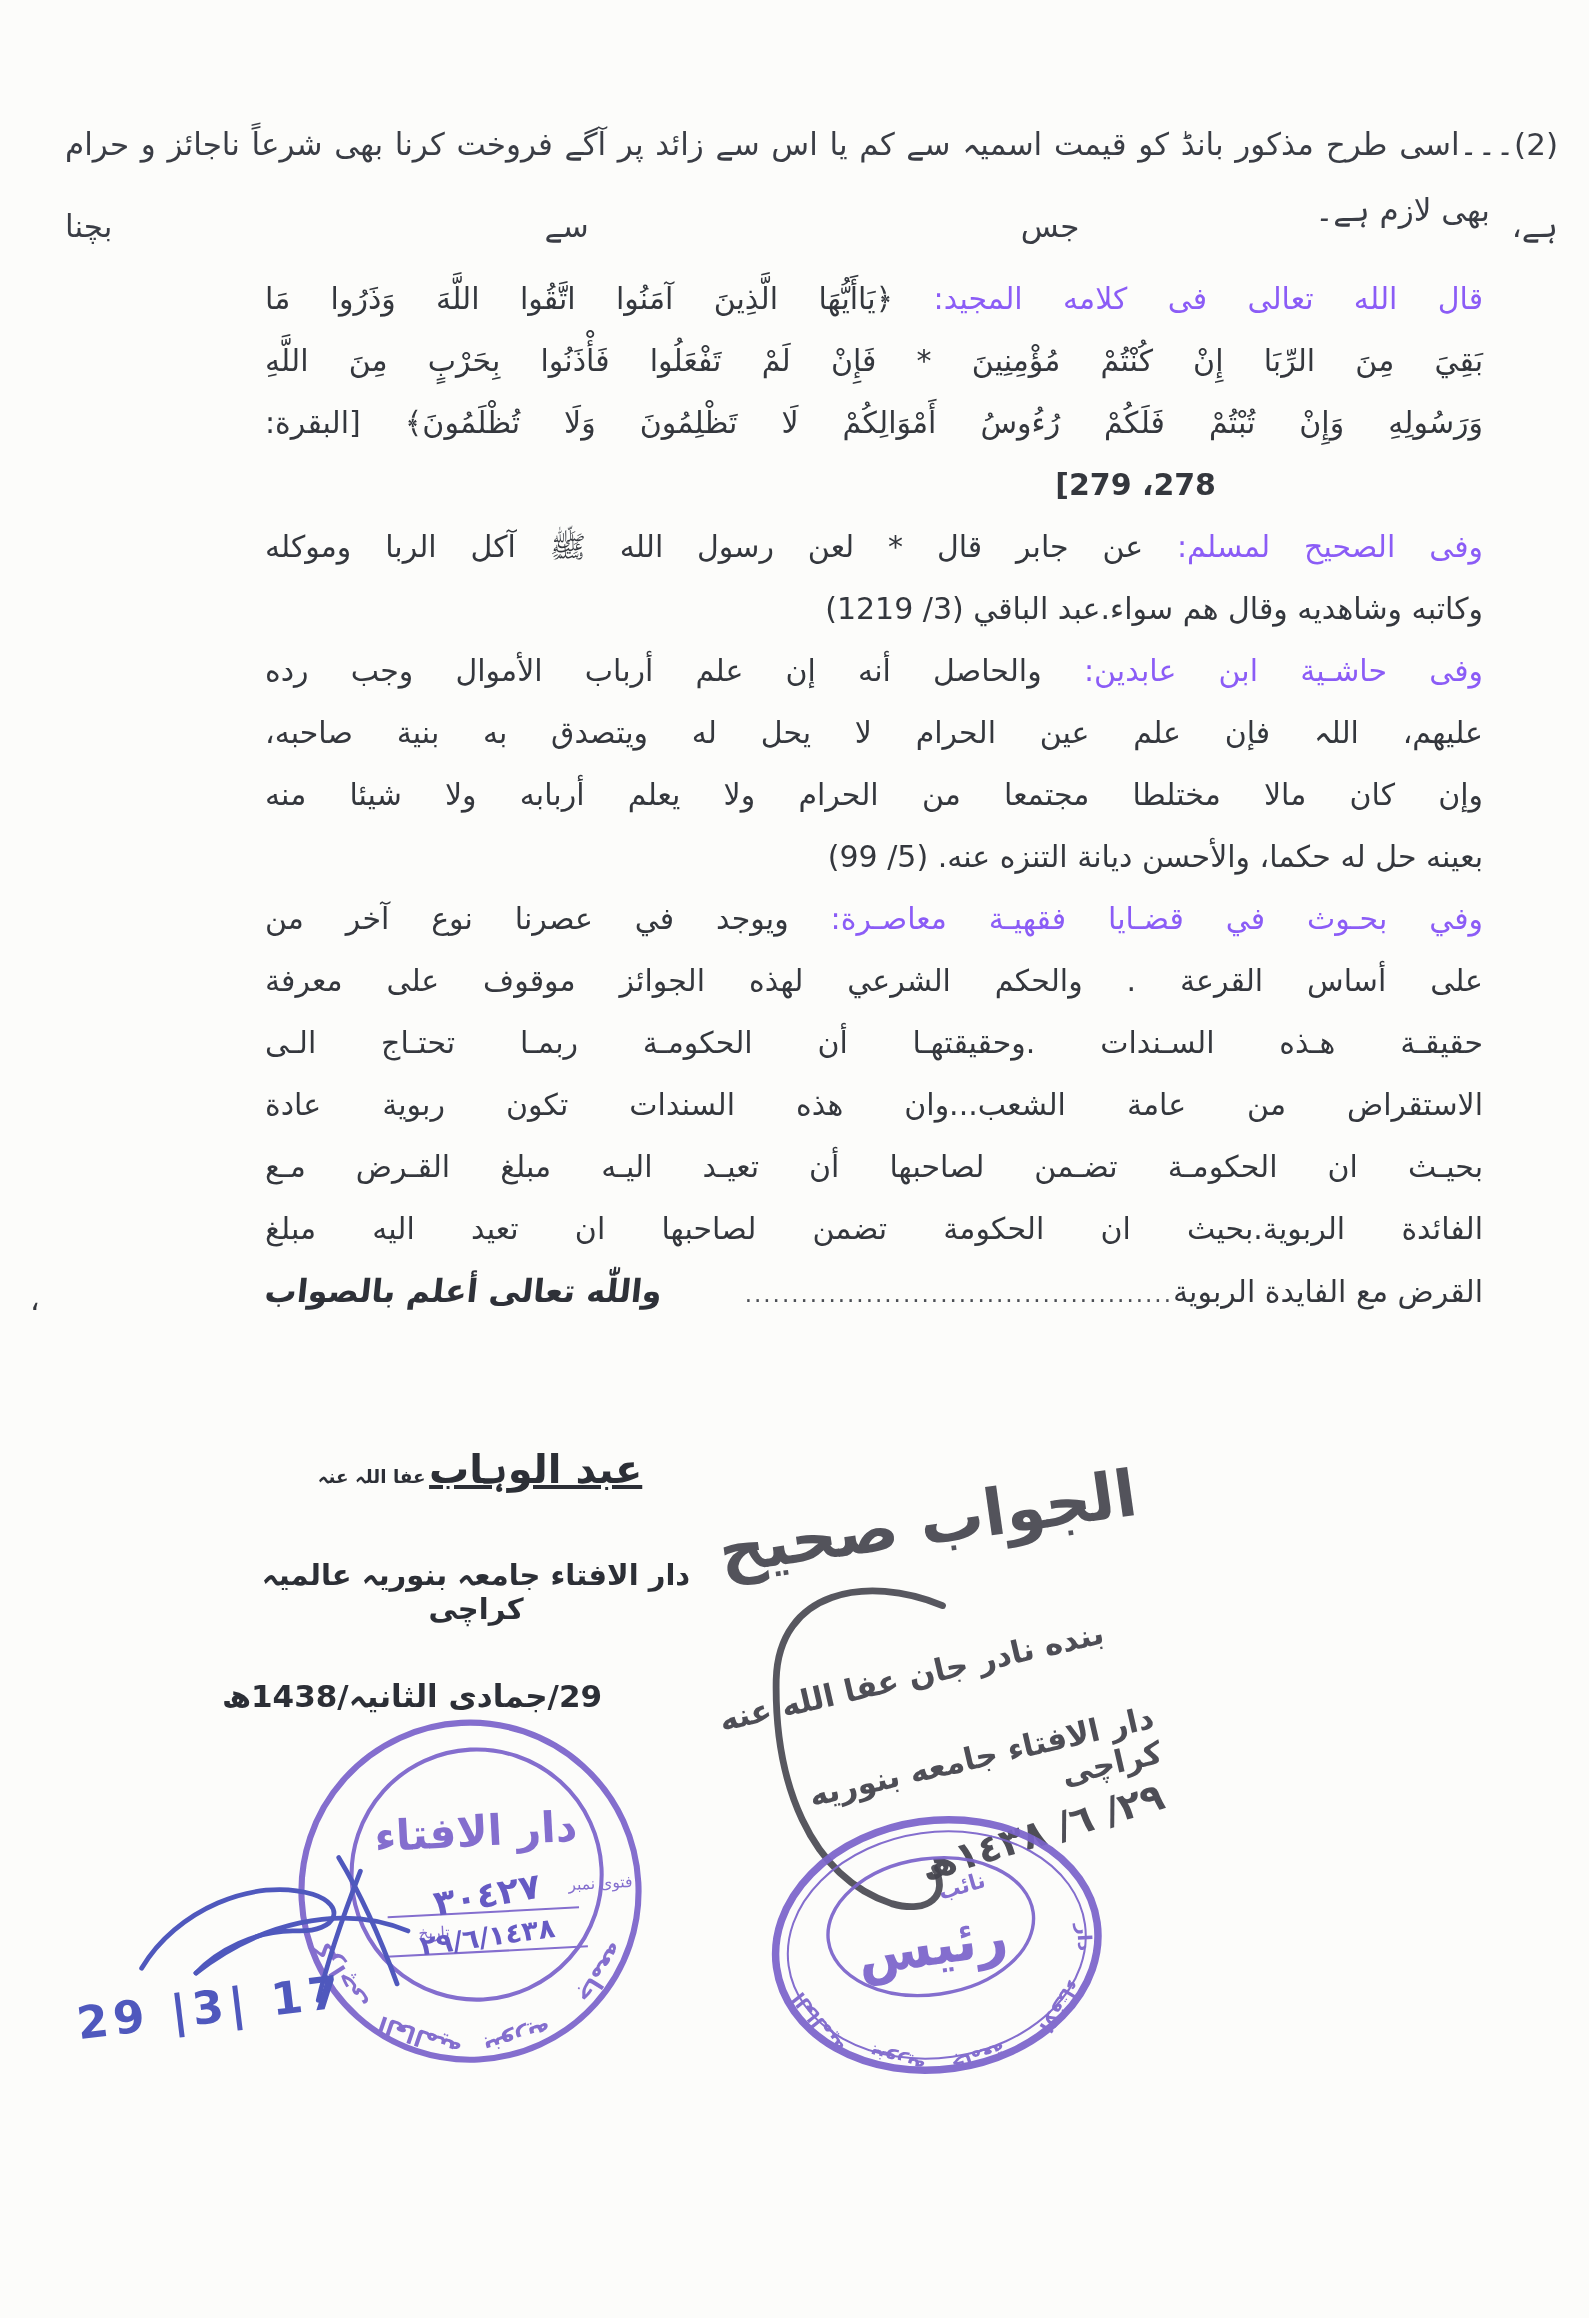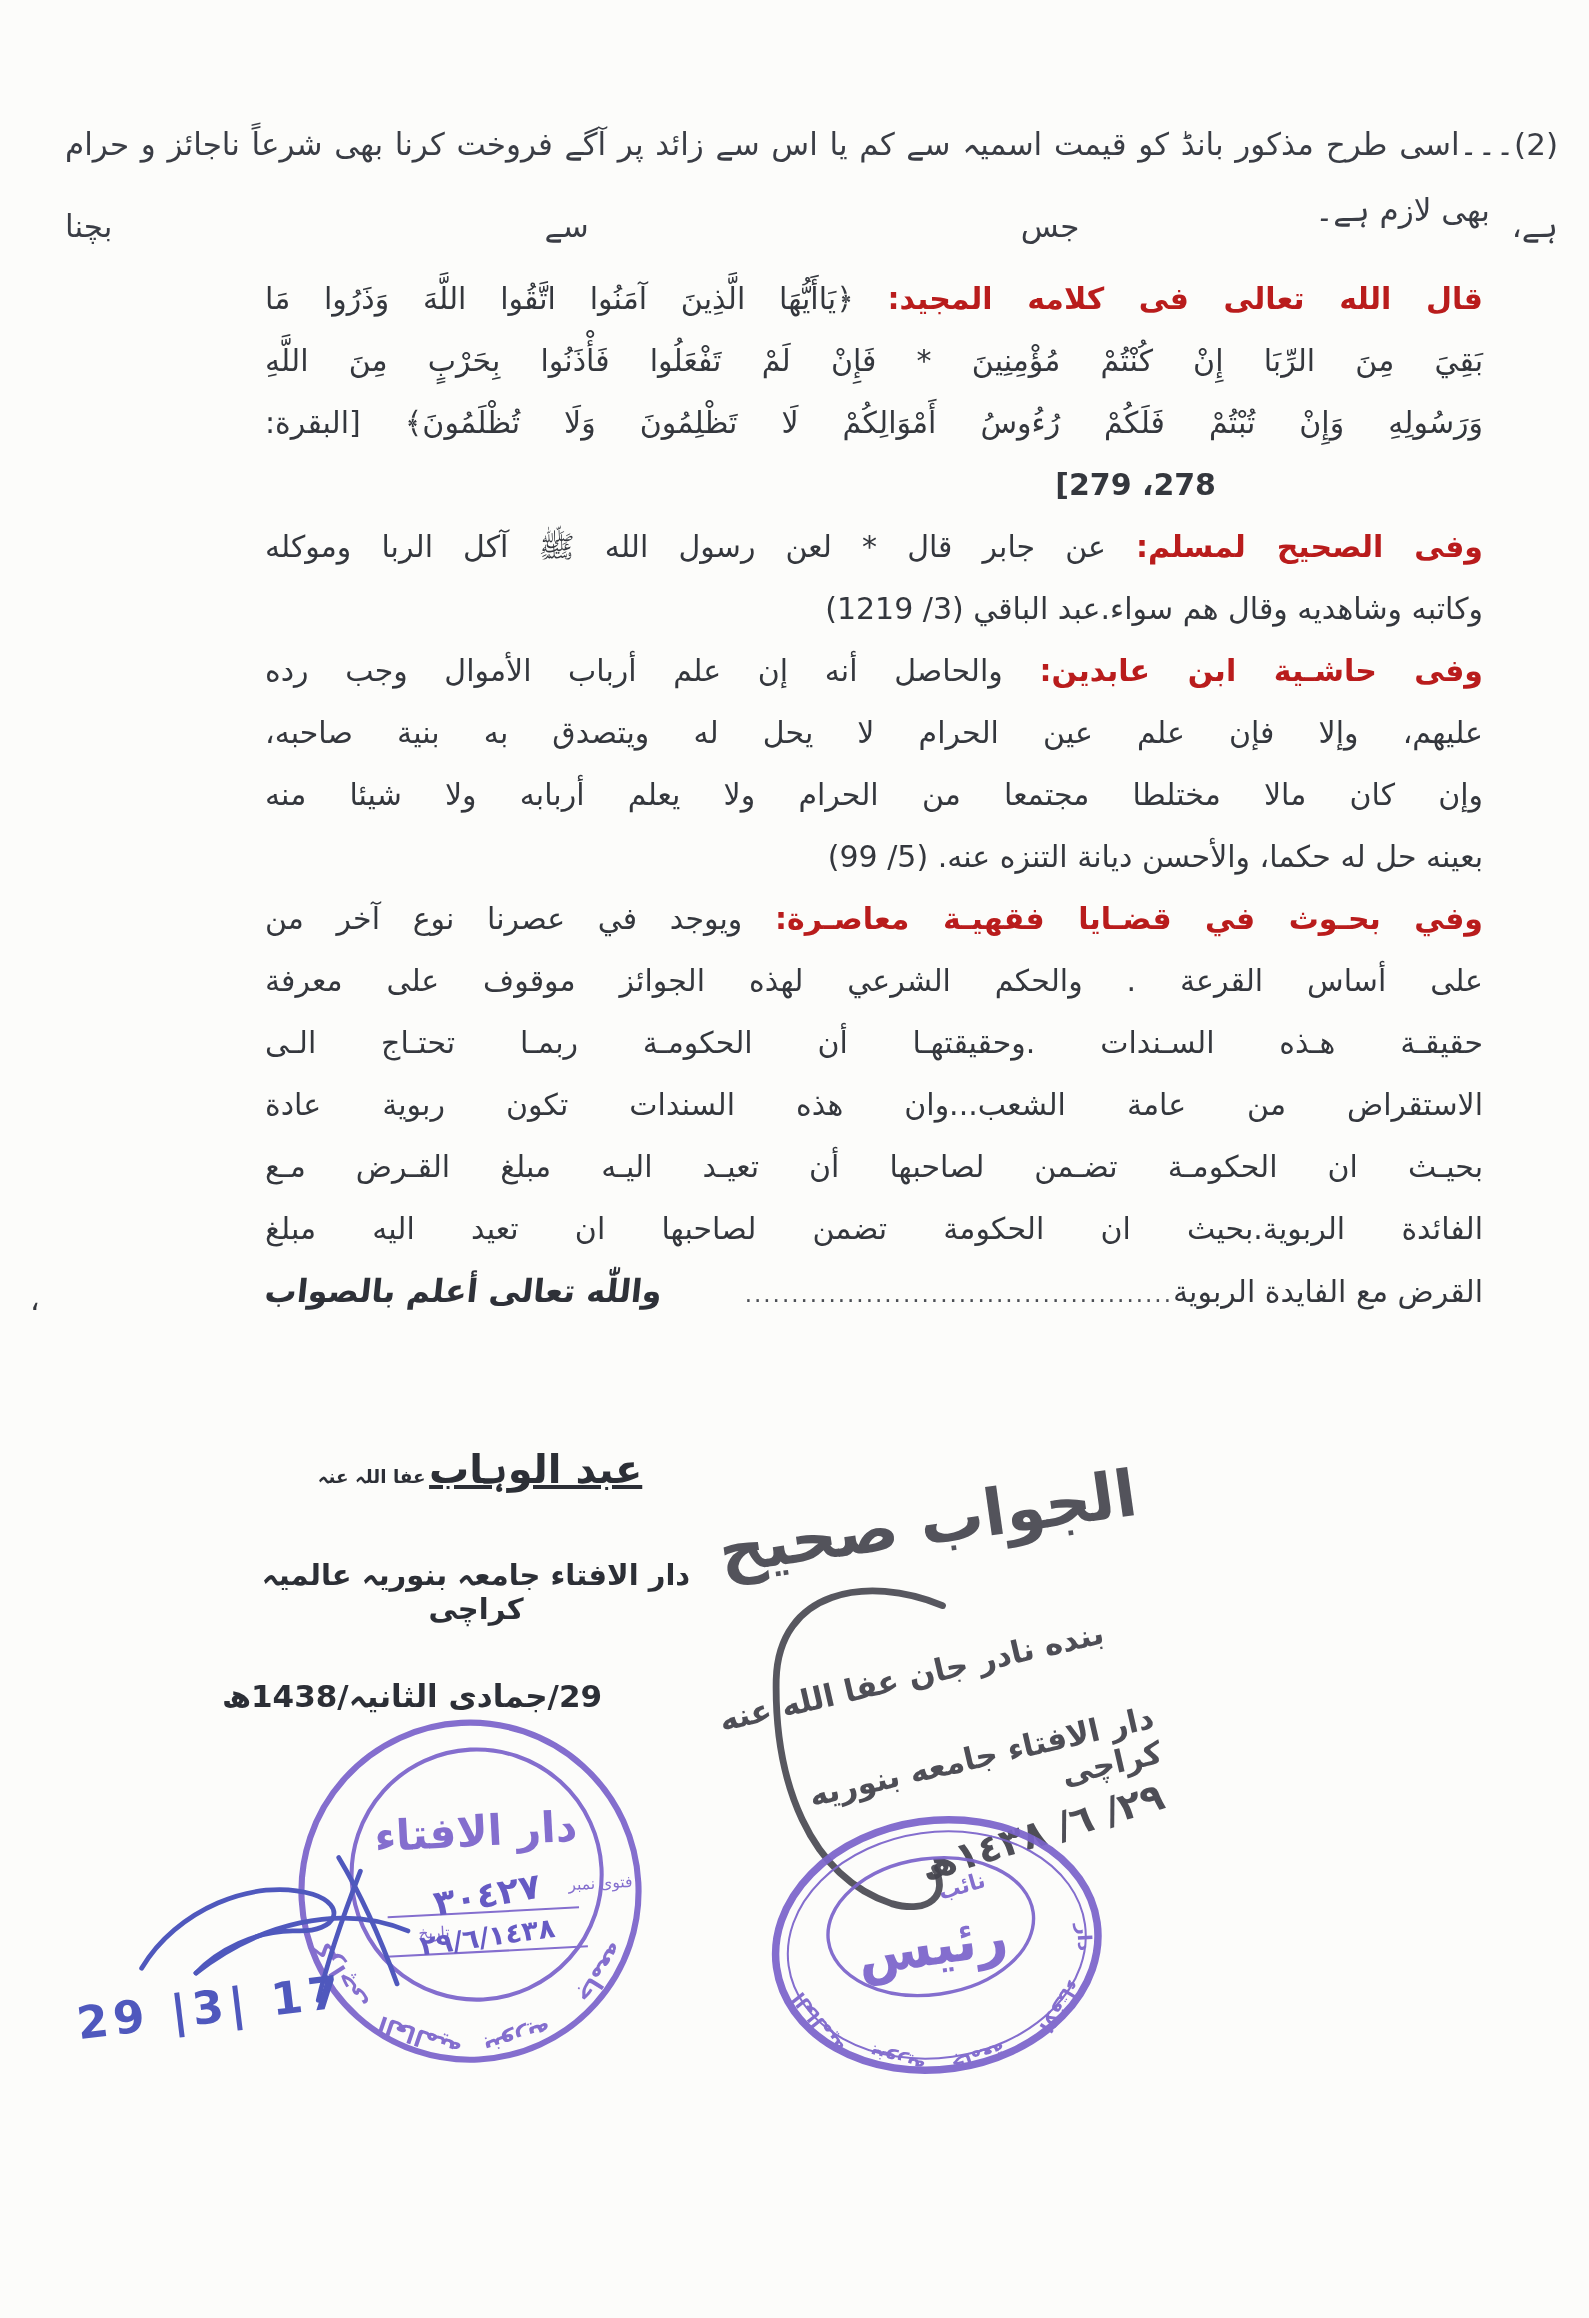--- a/index.html
+++ b/index.html
@@ -18,21 +18,21 @@
     position:absolute;top:192px;right:99px;
     direction:rtl;font-size:31px;color:#3a3d45;
   }
   
   .body{position:absolute;top:268px;left:265px;width:1218px;}
   .bl{
     height:62px;line-height:62px;direction:rtl;font-size:30px;
     text-align:justify;text-align-last:justify;white-space:nowrap;
     color:#34373d;
   }
-  .bl .lead{font-weight:700;color:#b91c1c;}
+  .bl .lead{font-weight:400;color:#8b5cf6;}
   .bl.last{text-align:right;text-align-last:right;}
   .bl.num{text-align:right;text-align-last:right;padding-right:267px;font-weight:bold;}
   .bl.l18{display:flex;align-items:baseline;text-align:right;text-align-last:right;}
   .l18 .typed{flex:0 0 auto;}
   .l18 .dots{flex:1 1 auto;overflow:hidden;white-space:nowrap;letter-spacing:2px;color:#4c4f55;font-size:23px;}
   .l18 .dua{flex:0 0 auto;font-weight:700;font-size:32px;color:#2e3138;transform:skewX(-6deg);}
   
   .sig1{position:absolute;top:1446px;left:303px;width:354px;text-align:center;direction:rtl;color:#2c2f36;}
   .sig1 .nm{font-size:40px;font-weight:700;text-decoration:underline;}
   .sig1 .hon{font-size:18.4px;font-weight:700;}
@@ -72,21 +72,21 @@
   <div class="hdr2">بھی لازم ہے۔</div>
 
   <div class="body">
     <div class="bl"><b class="lead">قال الله تعالى فى كلامه المجيد:</b> <span>﴿يَاأَيُّهَا الَّذِينَ آمَنُوا اتَّقُوا اللَّهَ وَذَرُوا مَا</span></div>
     <div class="bl"><span>بَقِيَ مِنَ الرِّبَا إِنْ كُنْتُمْ مُؤْمِنِينَ * فَإِنْ لَمْ تَفْعَلُوا فَأْذَنُوا بِحَرْبٍ مِنَ اللَّهِ</span></div>
     <div class="bl"><span>وَرَسُولِهِ وَإِنْ تُبْتُمْ فَلَكُمْ رُءُوسُ أَمْوَالِكُمْ لَا تَظْلِمُونَ وَلَا تُظْلَمُونَ﴾ [البقرة:</span></div>
     <div class="bl num"><span>278، 279]</span></div>
     <div class="bl"><b class="lead">وفى الصحيح لمسلم:</b> <span>عن جابر قال * لعن رسول الله ﷺ آكل الربا وموكله</span></div>
     <div class="bl last"><span>وكاتبه وشاهديه وقال هم سواء.عبد الباقي (3/ 1219)</span></div>
     <div class="bl"><b class="lead">وفى حاشـية ابن عابدين:</b> <span>والحاصل أنه إن علم أرباب الأموال وجب رده</span></div>
-    <div class="bl"><span>عليهم، وإلا فإن علم عين الحرام لا يحل له ويتصدق به بنية صاحبه،</span></div>
+    <div class="bl"><span>عليهم، اللہ فإن علم عين الحرام لا يحل له ويتصدق به بنية صاحبه،</span></div>
     <div class="bl"><span>وإن كان مالا مختلطا مجتمعا من الحرام ولا يعلم أربابه ولا شيئا منه</span></div>
     <div class="bl last"><span>بعينه حل له حكما، والأحسن ديانة التنزه عنه. (5/ 99)</span></div>
     <div class="bl"><b class="lead">وفي بحـوث في قضـايا فقهيـة معاصـرة:</b> <span>ويوجد في عصرنا نوع آخر من</span></div>
     <div class="bl"><span>على أساس القرعة . والحكم الشرعي لهذه الجوائز موقوف على معرفة</span></div>
     <div class="bl"><span>حقيقـة هـذه السـندات .وحقيقتهـا أن الحكومـة ربمـا تحتـاج الـى</span></div>
     <div class="bl"><span>الاستقراض من عامة الشعب...وان هذه السندات تكون ربوية عادة</span></div>
     <div class="bl"><span>بحيـث ان الحكومـة تضـمن لصاحبها أن تعيـد اليـه مبلغ القـرض مـع</span></div>
     <div class="bl"><span>الفائدة الربوية.بحيث ان الحكومة تضمن لصاحبها ان تعيد اليه مبلغ</span></div>
     <div class="bl l18">
       <span class="typed">القرض مع الفايدة الربوية</span>

